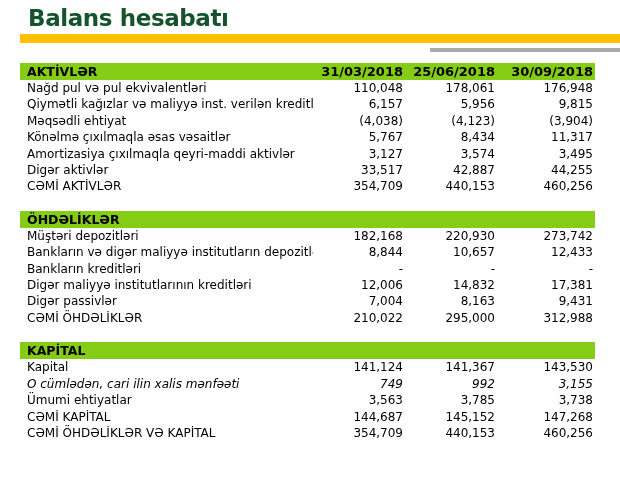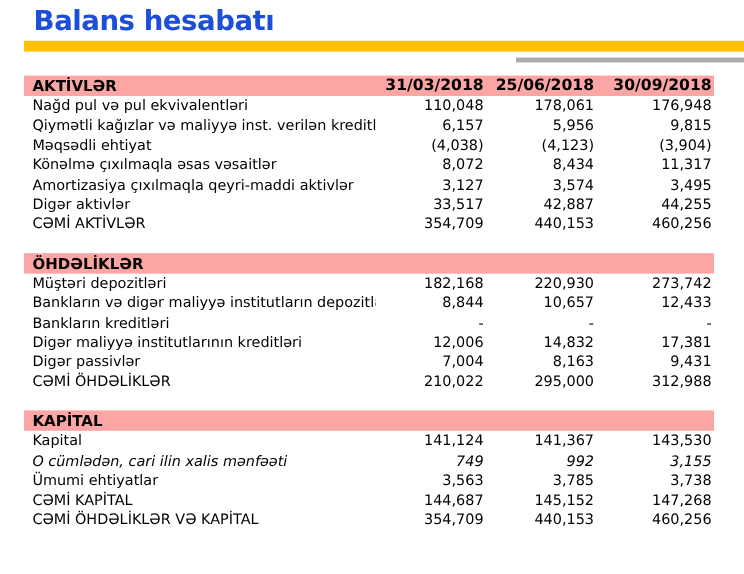--- a/index.html
+++ b/index.html
@@ -10,21 +10,21 @@
     overflow: hidden;
   }
   .page { position: relative; width: 620px; height: 478px; background: #ffffff; }
 
   .page-title {
     margin: 4px 0 0 28px;
     font-size: 23px;
     line-height: 29px;
     font-weight: bold;
     letter-spacing: -0.4px;
-    color: #1d4ed8;
+    color: #14532d;
   }
   .accent-rule {
     margin: 1px 0 0 20px;
     width: 600px; height: 9px;
     background: #FFC000;
   }
   .gray-rule {
     margin: 5px 0 0 430px;
     width: 190px; height: 4px;
     background: #ABABAB;
@@ -36,21 +36,21 @@
     font-size: 12px;
   }
   .section { margin-bottom: 16px; }
   .section:last-child { margin-bottom: 0; }
 
   .band {
     display: grid;
     grid-template-columns: 1fr 92px 92px 98px;
     align-items: center;
     height: 17px;
-    background: #fca5a5;
+    background: #84cc16;
     font-weight: bold;
   }
   .band .band-label { padding-left: 7px; font-size: 12.5px; }
   .band .band-col   { text-align: right; padding-right: 2px; font-size: 13px; }
 
   .row {
     display: grid;
     grid-template-columns: 1fr 92px 92px 98px;
     line-height: 16.4px;
   }
@@ -87,21 +87,21 @@
           <span class="cell-val">9,815</span>
         </div>
         <div class="row">
           <span class="cell-label">Məqsədli ehtiyat</span>
           <span class="cell-val">(4,038)</span>
           <span class="cell-val">(4,123)</span>
           <span class="cell-val">(3,904)</span>
         </div>
         <div class="row">
           <span class="cell-label">Könəlmə çıxılmaqla əsas vəsaitlər</span>
-          <span class="cell-val">8,072</span>
+          <span class="cell-val">5,767</span>
           <span class="cell-val">8,434</span>
           <span class="cell-val">11,317</span>
         </div>
         <div class="row">
           <span class="cell-label">Amortizasiya çıxılmaqla qeyri-maddi aktivlər</span>
           <span class="cell-val">3,127</span>
           <span class="cell-val">3,574</span>
           <span class="cell-val">3,495</span>
         </div>
         <div class="row">

